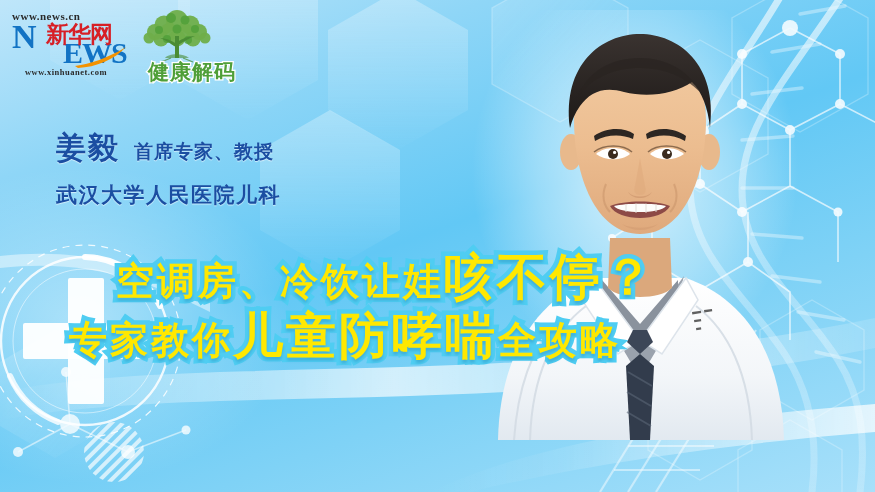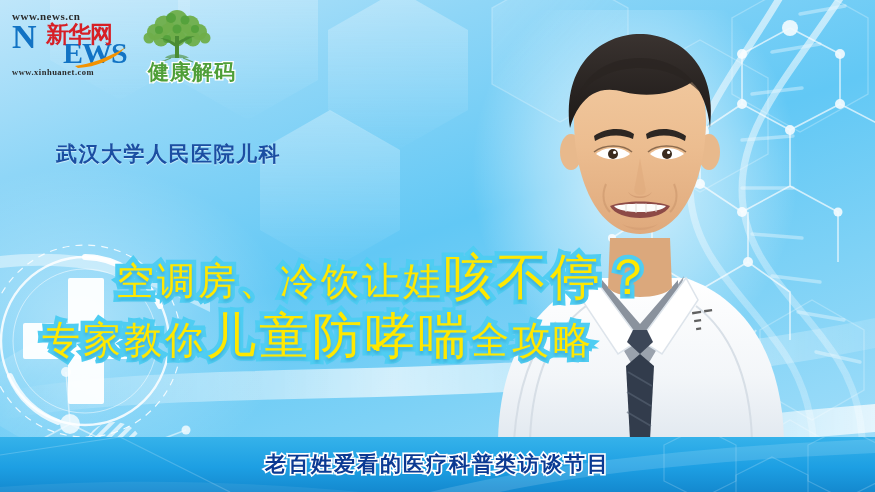--- a/index.html
+++ b/index.html
@@ -46,21 +46,21 @@
     left: 12px; top: 10px;
     width: 108px; height: 70px;
   }
   .xh-top, .xh-bottom {
     font-family: "Liberation Serif", "DejaVu Serif", serif;
     color: #2a2a2a;
     letter-spacing: .5px;
     white-space: nowrap;
   }
   .xh-top { font-size: 11px; font-weight: 700; line-height: 12px; }
-  .xh-bottom { font-size: 8.5px; font-weight: 700; line-height: 11px; margin-top: 1px; }
+  .xh-bottom { font-size: 8.5px; font-weight: 700; line-height: 11px; margin-top: 1px; text-align: center; }
   .xh-mid { position: relative; height: 44px; }
   .xh-n, .xh-ews {
     position: absolute;
     font-family: "Liberation Serif", "DejaVu Serif", serif;
     font-weight: 700;
     color: #1273c4;
     letter-spacing: -1px;
   }
   .xh-n { left: 0; top: -2px; font-size: 34px; line-height: 34px; }
   .xh-ews { left: 8px; top: 16px; font-size: 30px; line-height: 30px; margin-left: 43px; }
@@ -130,23 +130,23 @@
   .doctor { position: absolute; left: 470px; top: 24px; width: 340px; height: 416px; }
 
   
   .headline {
     position: absolute;
     left: 0; right: 0; top: 252px;
     pointer-events: none;
   }
   .hl-line { white-space: nowrap; line-height: 1; }
   .hl-line1 { padding-left: 116px; }
-  .hl-line2 { padding-left: 42px; margin-top: 9px; }
+  .hl-line2 { padding-left: 69px; margin-top: 9px; }
   .hl-seg {
-    font-weight: 400;
+    font-weight: 700;
     color: #ffe800;
     letter-spacing: 3px;
     -webkit-text-stroke: 9px #4fcdf2;
     paint-order: stroke fill;
     text-shadow: 0 3px 3px rgba(30,110,160,.30);
     vertical-align: baseline;
   }
   .hl-sm { font-size: 38px; }
   .hl-lg { font-size: 50px; margin-top: 27px; }
 
@@ -387,20 +387,22 @@
       <g stroke="#4a8c34" stroke-width="1.1" stroke-opacity=".75">
         <line x1="40" y1="50" x2="30" y2="54"></line>
           <line x1="52" y1="50" x2="62" y2="54"></line>
       </g>
     </svg>
     <div class="lp-text">健康解码</div>
   </div>
 
   <div class="speaker">
     <div class="sp-row1">
+      <span class="sp-name">姜毅</span>
+      <span class="sp-title">首席专家、教授</span>
     </div>
     <div class="sp-affil">武汉大学人民医院儿科</div>
   </div>
 
   <svg class="doctor" viewBox="0 0 340 416">
     <defs>
       <linearGradient id="coatg" x1="0" y1="0" x2="0" y2="1">
         <stop offset="0%" stop-color="#ffffff"></stop>
         <stop offset="60%" stop-color="#f3f6f9"></stop>
         <stop offset="100%" stop-color="#e2e9f0"></stop>
@@ -492,28 +494,14 @@
 
   <div class="headline">
     <div class="hl-line hl-line1">
       <span class="hl-seg hl-sm">空调房、冷饮让娃</span><span class="hl-seg hl-lg">咳不停？</span>
     </div>
     <div class="hl-line hl-line2">
       <span class="hl-seg hl-sm">专家教你</span><span class="hl-seg hl-lg">儿童防哮喘</span><span class="hl-seg hl-sm">全攻略</span>
     </div>
   </div>
 
-  <div class="footer">
-    <svg class="footer-deco" viewBox="0 0 875 55" preserveAspectRatio="none">
-      <g stroke="#ffffff" stroke-opacity=".35" stroke-width="1.2" fill="none">
-        <polygon points="700,-10 736,8 736,44 700,62 664,44 664,8"></polygon>
-        <polygon points="772,20 808,38 808,74 772,92 736,74 736,38"></polygon>
-        <polygon points="844,-10 880,8 880,44 844,62 808,44 808,8"></polygon>
-        <line x1="120" y1="0" x2="230" y2="55"></line>
-        <line x1="0" y1="18" x2="120" y2="0"></line>
-      </g>
-      <path d="M430,55 C560,24 700,10 875,2 L875,16 C700,24 580,38 500,55 Z" fill="#ffffff" fill-opacity=".25"></path>
-      <path d="M0,50 C140,40 260,46 360,55 L0,55 Z" fill="#ffffff" fill-opacity=".12"></path>
-    </svg>
-    <div class="footer-text">老百姓爱看的医疗科普类访谈节目</div>
-  </div>
 
 </div>
 
 </body></html>

